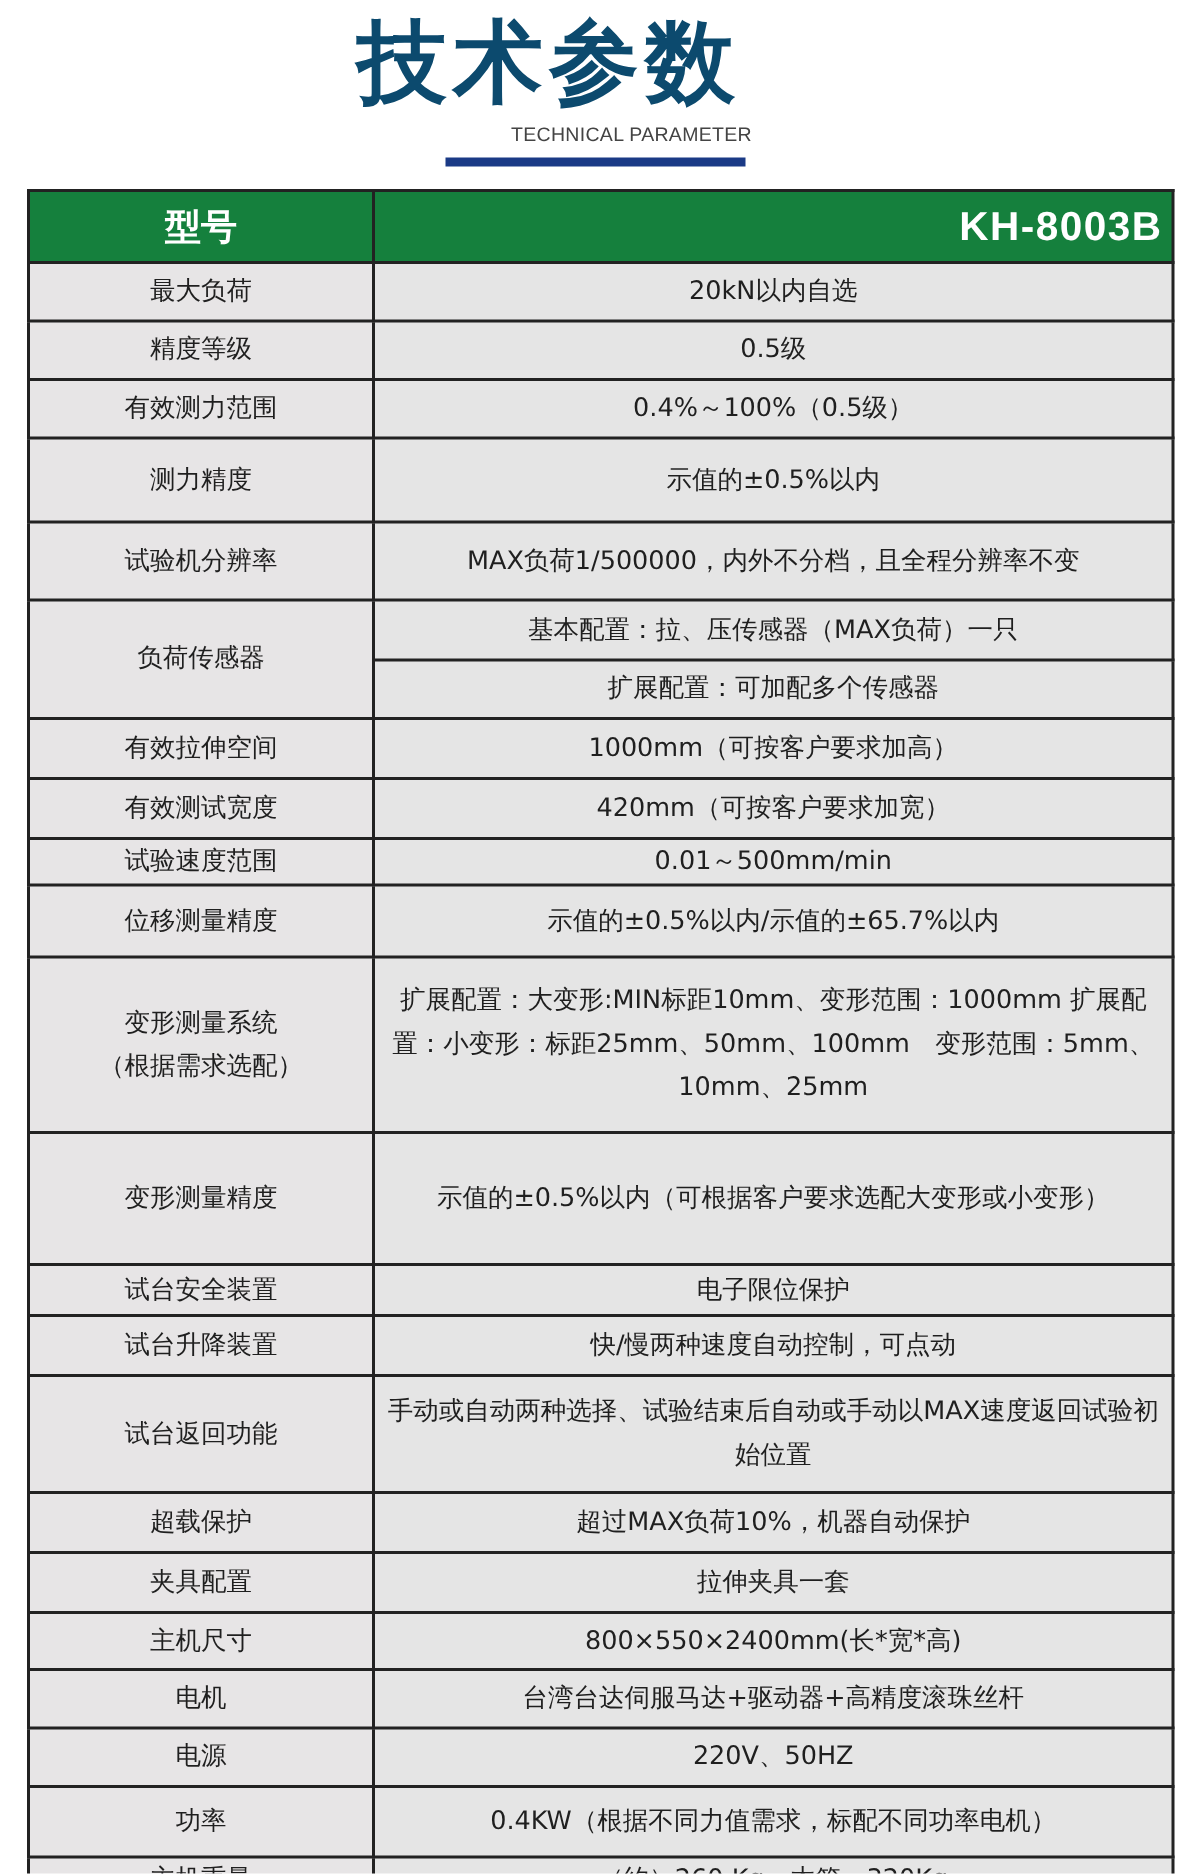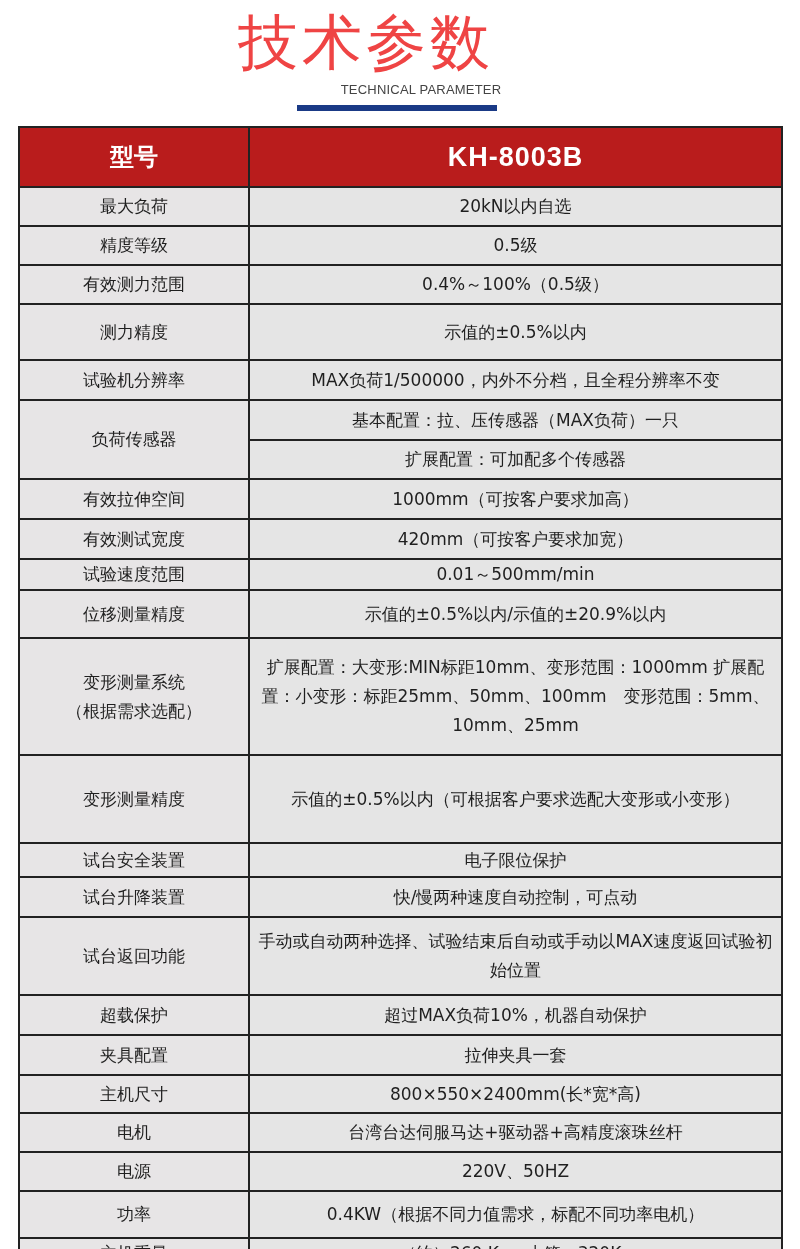--- a/index.html
+++ b/index.html
@@ -1,21 +1,21 @@
 <!DOCTYPE html>
 <html><head>
   <meta charset="utf-8">
   <style>
     * { margin: 0; padding: 0; box-sizing: border-box; }
     html, body { width: 800px; height: 1249px; background: #ffffff; overflow: hidden; }
     body { position: relative; font-family: "DejaVu Sans", "Liberation Sans", sans-serif; color: #1a1a1a; }
 
     .page-title {
       position: absolute; left: 0; top: 4px; width: 732px; text-align: center;
-      font-size: 60px; font-weight: normal; color: #ef4444; letter-spacing: 4px; line-height: 76px;
+      font-size: 60px; font-weight: bold; color: #0c4a6e; letter-spacing: 4px; line-height: 76px;
     }
     .page-subtitle {
       position: absolute; left: 0; top: 82px; width: 800px; text-align: center;
       font-family: "Liberation Sans", sans-serif; font-size: 13px; color: #444444; letter-spacing: 0.2px; padding-left: 42px;
     }
     .title-underline {
       position: absolute; left: 297px; top: 105px; width: 200px; height: 6px; background: #1a3a86;
     }
 
     table.spec {
@@ -24,23 +24,23 @@
       font-size: 17px;
     }
     table.spec td {
       border: 2px solid #222222; text-align: center; vertical-align: middle;
       line-height: 29px; padding: 0 6px;
     }
     table.spec col.c1 { width: 230px; }
     table.spec col.c2 { width: 533px; }
 
     tr.head td {
-      background: #b91c1c; color: #ffffff; font-weight: bold; font-size: 24px; height: 60px;
+      background: #15803d; color: #ffffff; font-weight: bold; font-size: 24px; height: 48px;
     }
-    tr.head td.model-value { font-family: "Liberation Sans", sans-serif; font-size: 27px; letter-spacing: 1px; }
+    tr.head td.model-value { font-family: "Liberation Sans", sans-serif; font-size: 27px; letter-spacing: 1px; text-align: right; }
     td.label { background: #e7e5e6; color: #1f1f1f; }
     td.value { background: #e5e5e5; color: #1f1f1f; }
   </style>
 </head>
 <body>
 
 <div class="page-title">技术参数</div>
 <div class="page-subtitle">TECHNICAL PARAMETER</div>
 <div class="title-underline"></div>
 
@@ -64,21 +64,21 @@
       <td class="value">0.5级</td>
     </tr>
     <tr style="height:39px">
       <td class="label">有效测力范围</td>
       <td class="value">0.4%～100%（0.5级）</td>
     </tr>
     <tr style="height:56px">
       <td class="label">测力精度</td>
       <td class="value">示值的±0.5%以内</td>
     </tr>
-    <tr style="height:40px">
+    <tr style="height:52px">
       <td class="label">试验机分辨率</td>
       <td class="value">MAX负荷1/500000，内外不分档，且全程分辨率不变</td>
     </tr>
     <tr style="height:40px">
       <td class="label" rowspan="2">负荷传感器</td>
       <td class="value">基本配置：拉、压传感器（MAX负荷）一只</td>
     </tr>
     <tr style="height:39px">
       <td class="value">扩展配置：可加配多个传感器</td>
     </tr>
@@ -89,21 +89,21 @@
     <tr style="height:40px">
       <td class="label">有效测试宽度</td>
       <td class="value">420mm（可按客户要求加宽）</td>
     </tr>
     <tr style="height:28px">
       <td class="label">试验速度范围</td>
       <td class="value">0.01～500mm/min</td>
     </tr>
     <tr style="height:48px">
       <td class="label">位移测量精度</td>
-      <td class="value">示值的±0.5%以内/示值的±20.9%以内</td>
+      <td class="value">示值的±0.5%以内/示值的±65.7%以内</td>
     </tr>
     <tr style="height:117px">
       <td class="label">
         <div>变形测量系统</div>
         <div>（根据需求选配）</div>
       </td>
       <td class="value">扩展配置：大变形:MIN标距10mm、变形范围：1000mm 扩展配置：小变形：标距25mm、50mm、100mm　变形范围：5mm、10mm、25mm</td>
     </tr>
     <tr style="height:88px">
       <td class="label">变形测量精度</td>

